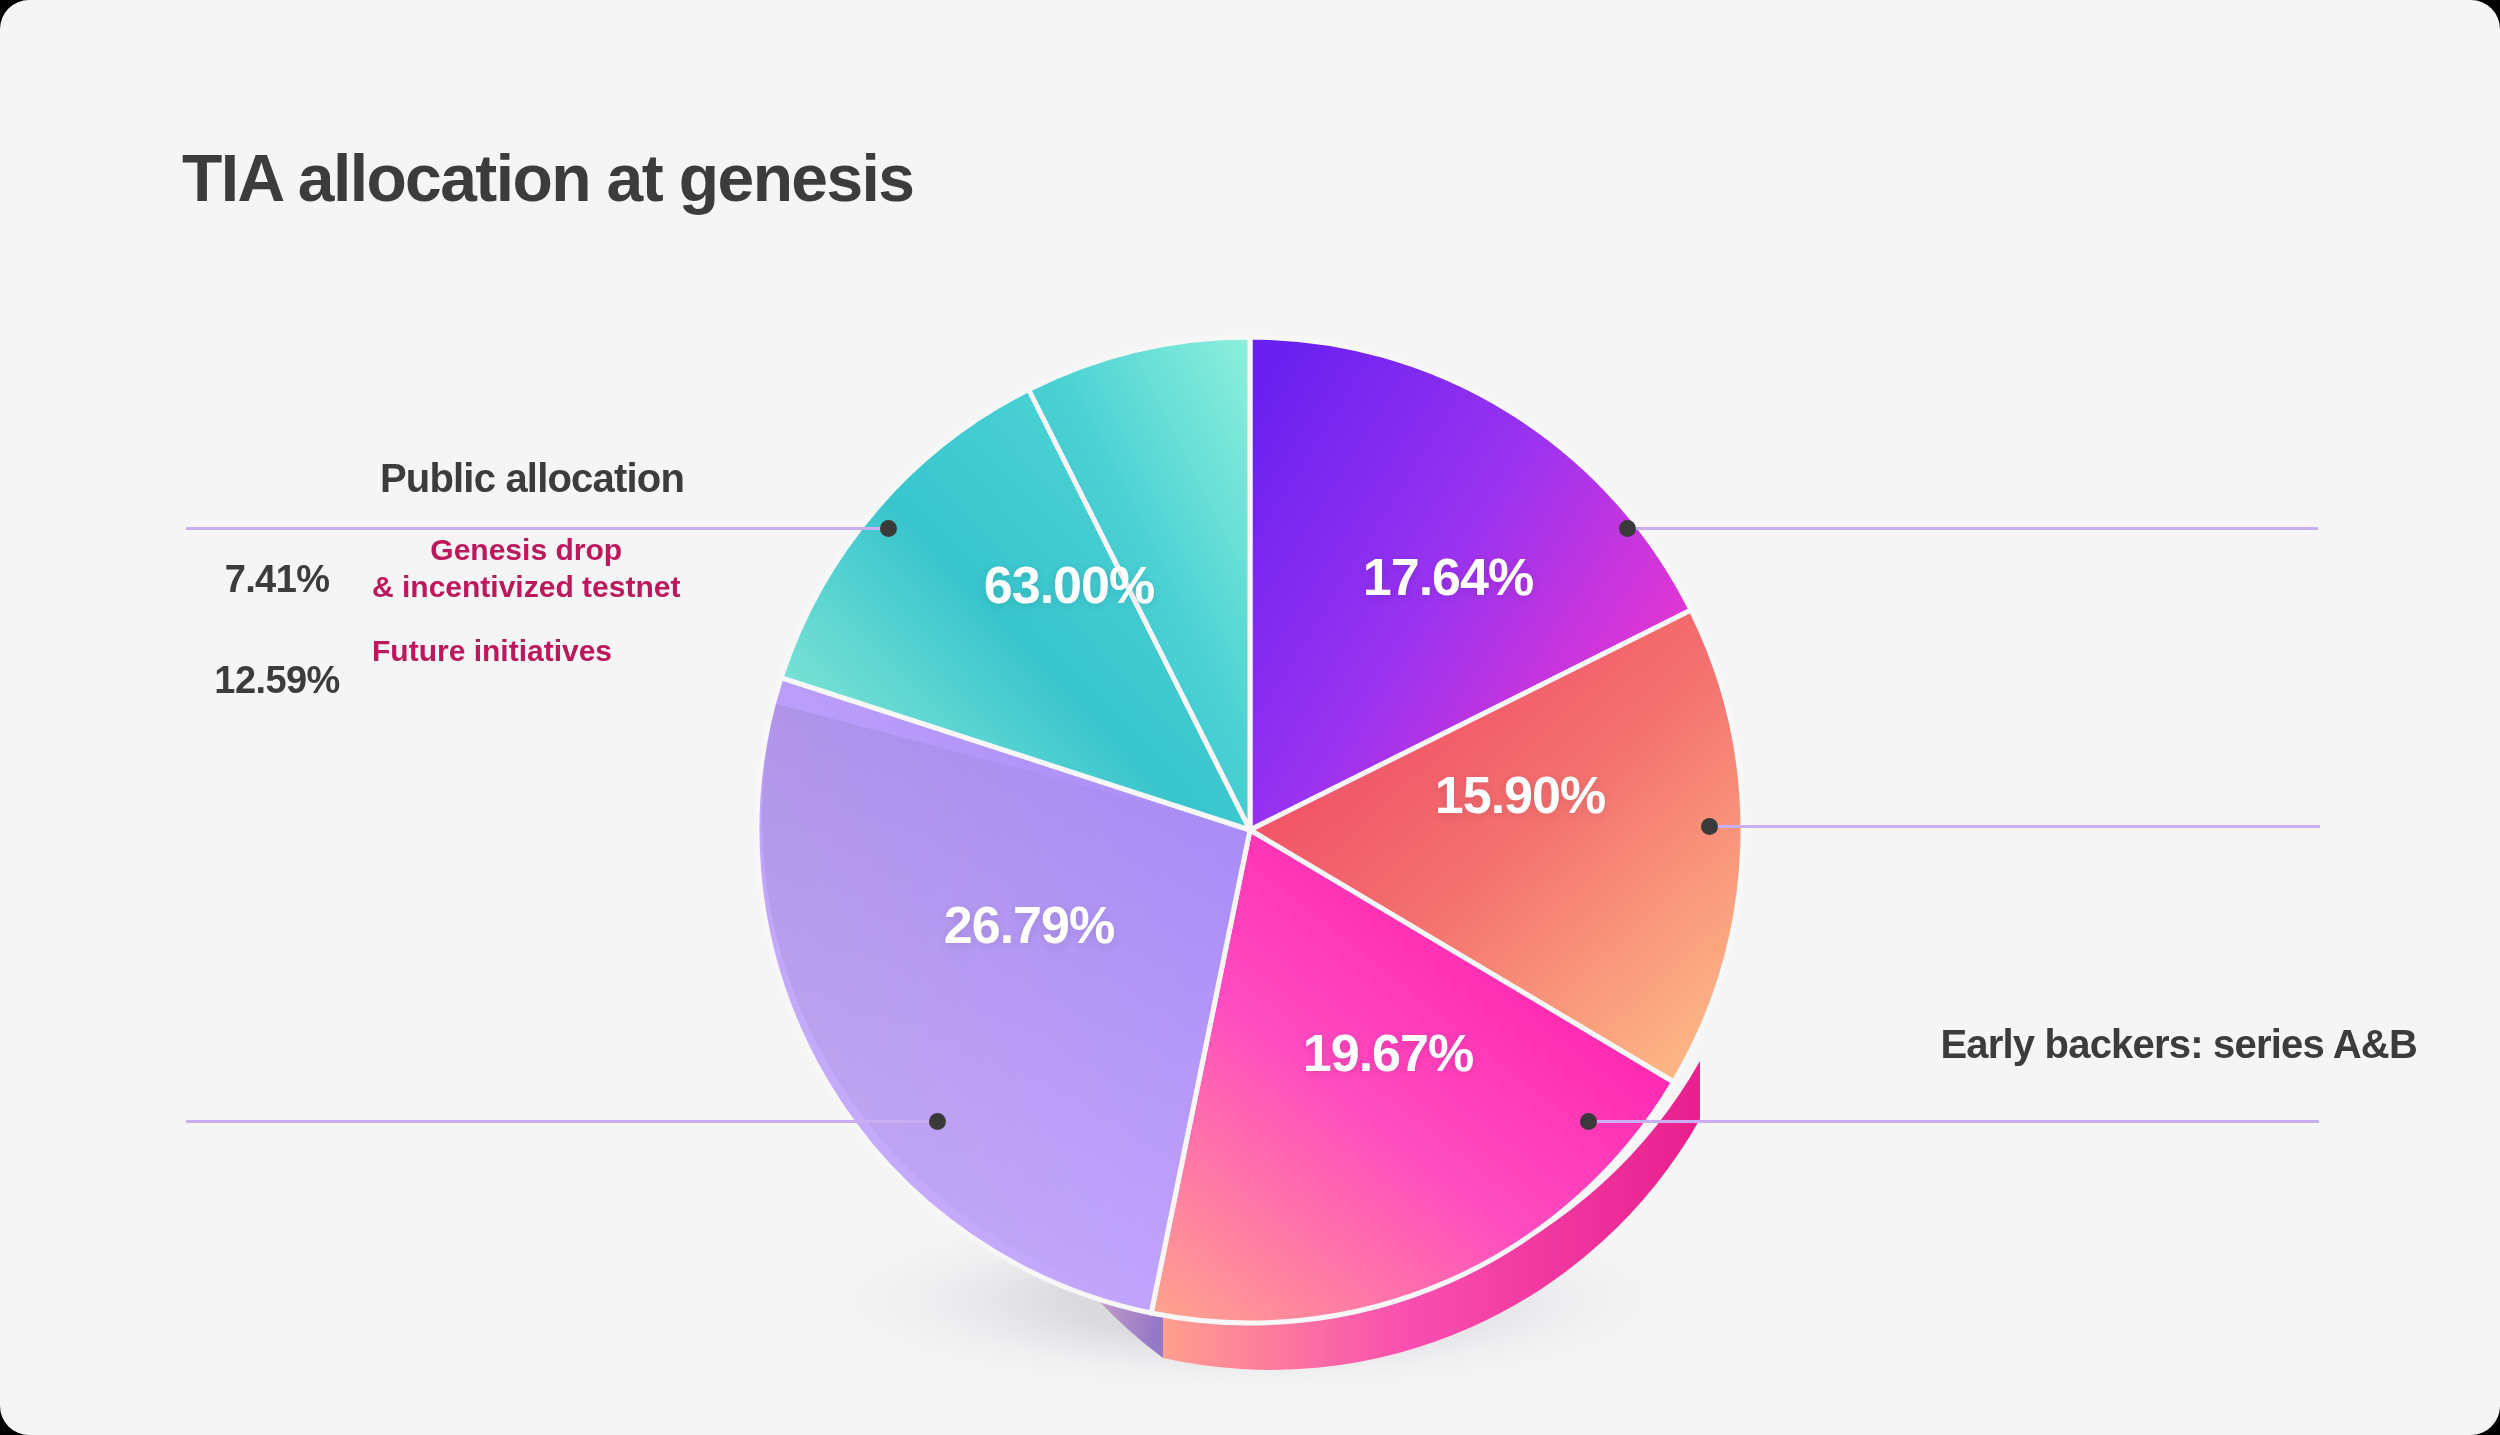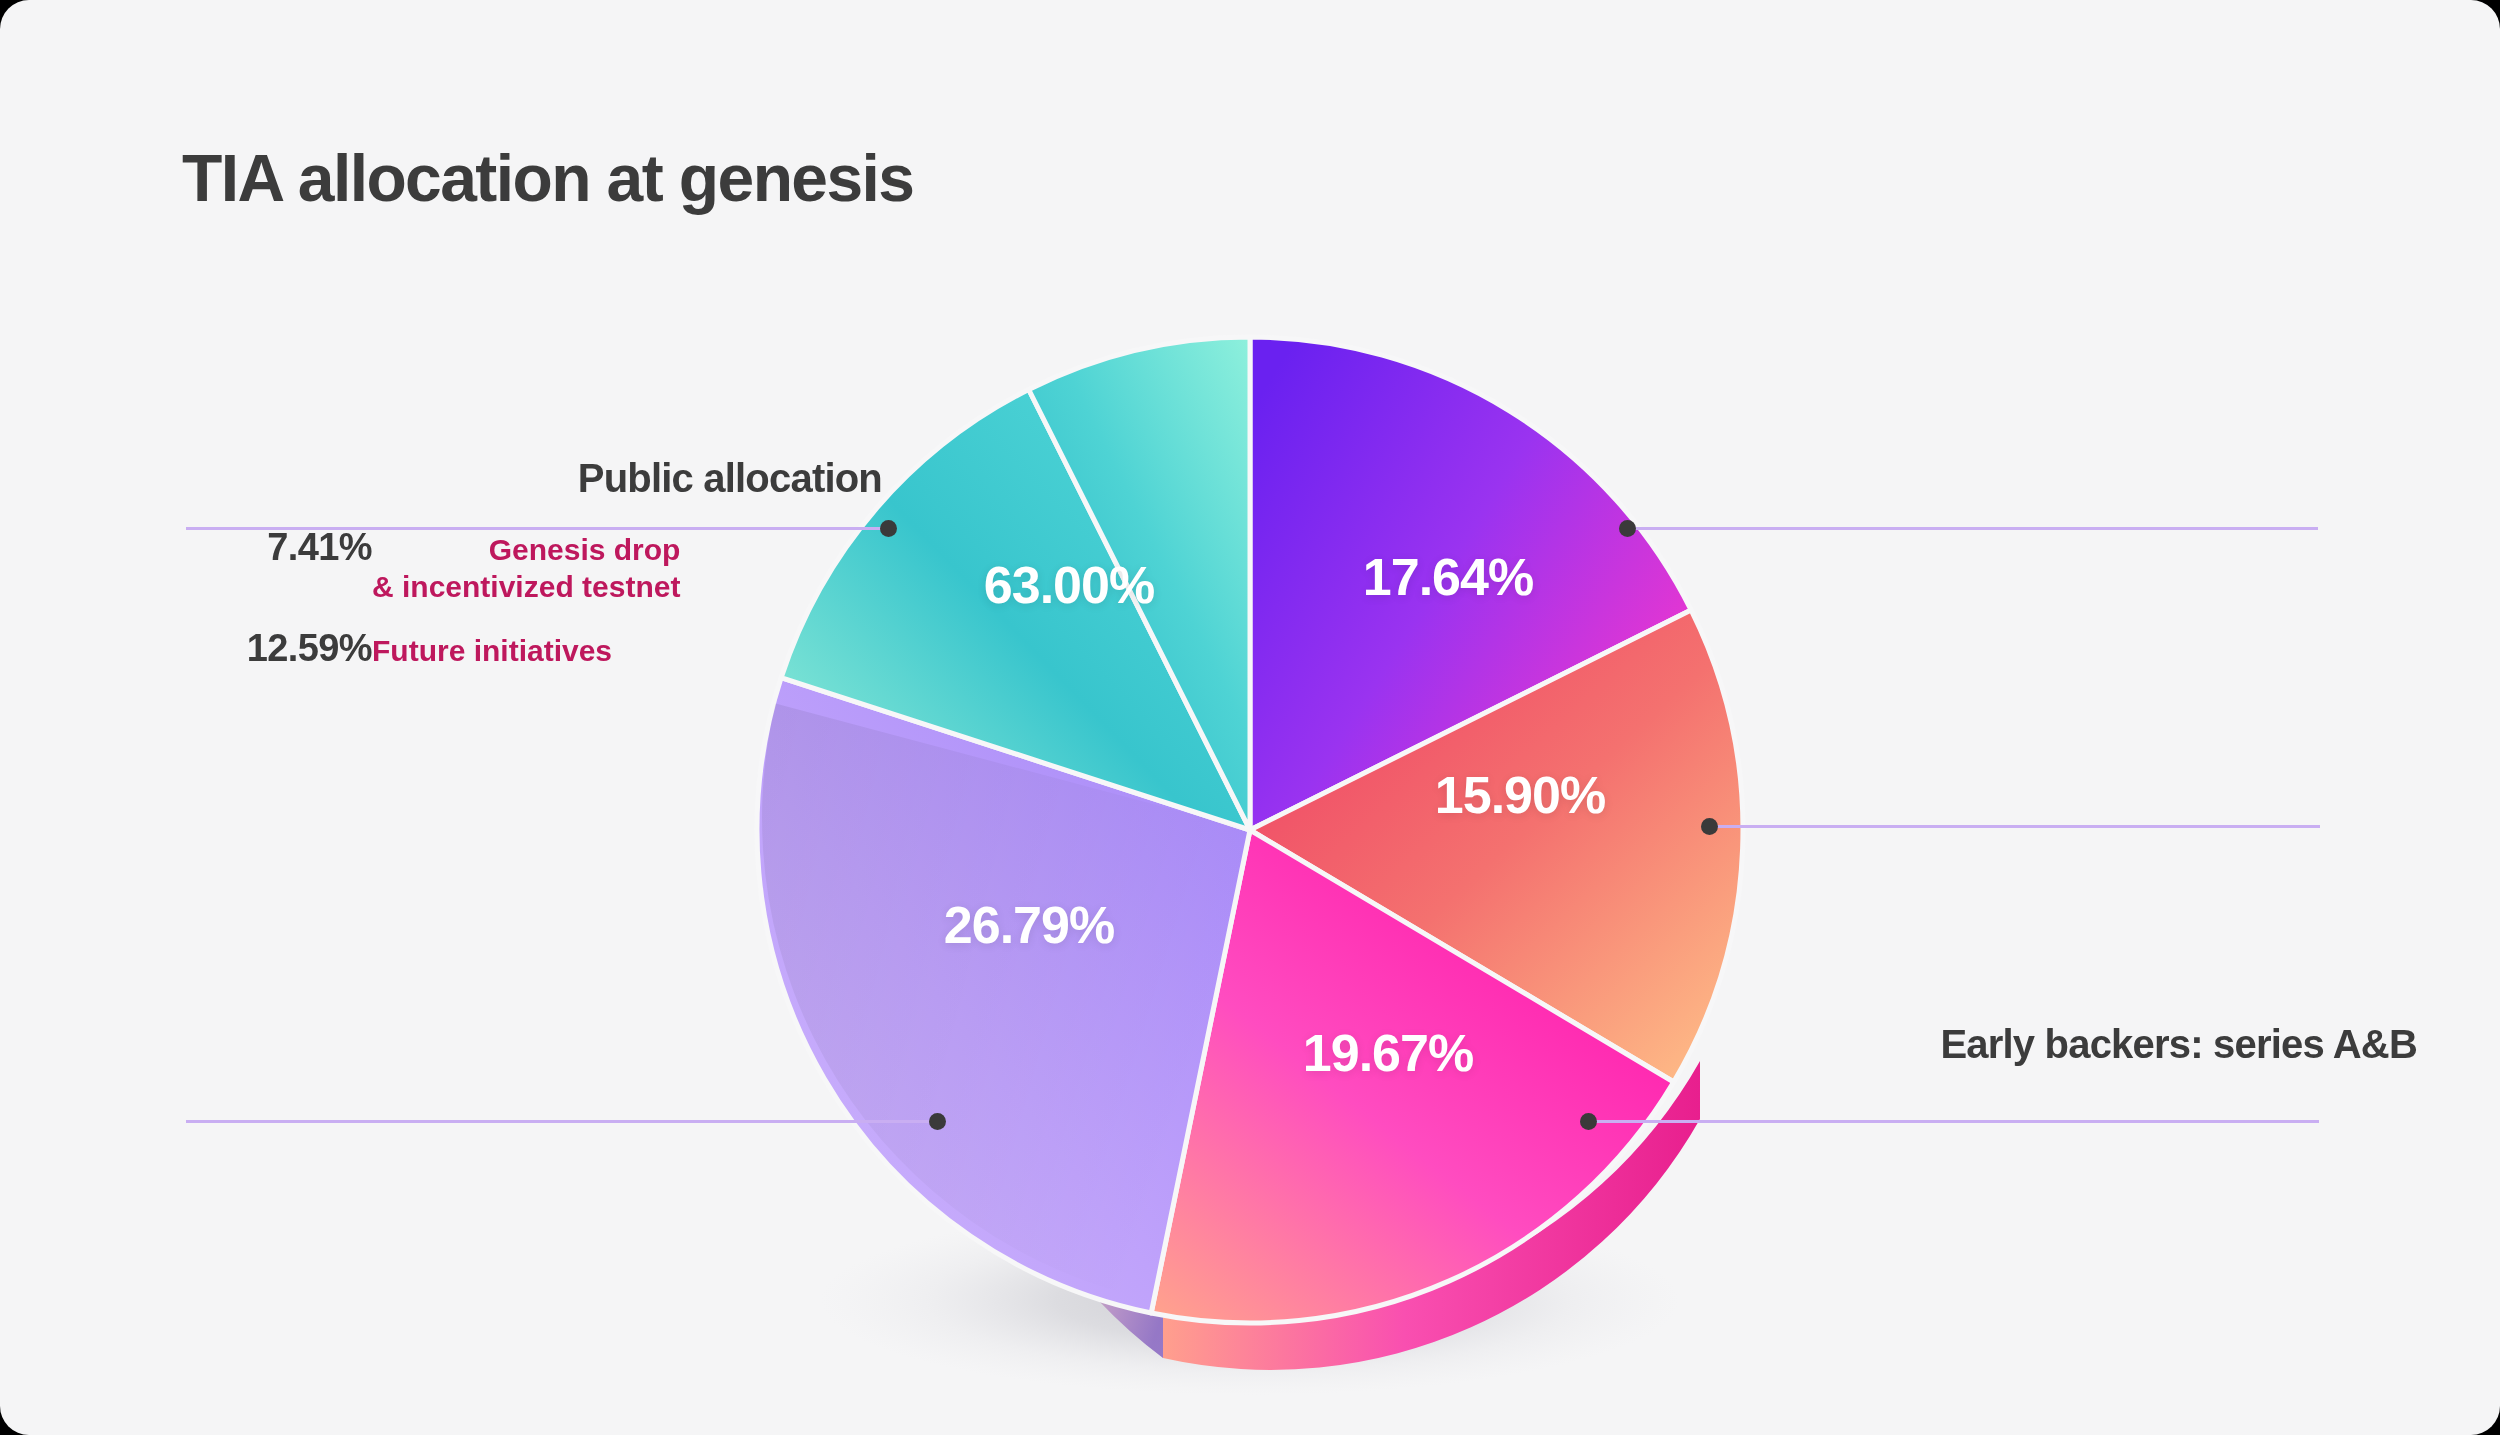--- a/index.html
+++ b/index.html
@@ -54,21 +54,21 @@
   }
   .label-title {
     font-size: 40px;
     font-weight: 700;
     letter-spacing: -0.8px;
     color: #3c3c3c;
     white-space: nowrap;
     line-height: 1;
   }
 
-  .group-left  { text-align: right; }
+  .group-left  { text-align: center; }
   .group-right { text-align: right; }
 
   
   #label-public { left: 182px; top: 458px; width: 700px; }
   #label-rnd    { left: 182px; top: 1024px; width: 780px; }
 
   #label-core   { right: 83px;  top: 458px;  width: 735px; }
   #label-seed   { right: 83px;  top: 755px;  width: 660px; }
   #label-series { right: 83px;  top: 1024px; width: 700px; }
 
@@ -82,20 +82,21 @@
     margin-bottom: 22px;
   }
   .sub-pct {
     font-size: 38px;
     font-weight: 700;
     letter-spacing: -0.6px;
     color: #3c3c3c;
     width: 190px;
     flex: 0 0 190px;
     line-height: 1.12;
+    margin-top: 32px;
   }
   .sub-desc {
     font-size: 30px;
     font-weight: 700;
     color: #be185d;
     line-height: 1.22;
     white-space: pre-line;
     padding-top: 6px;
   }
 

